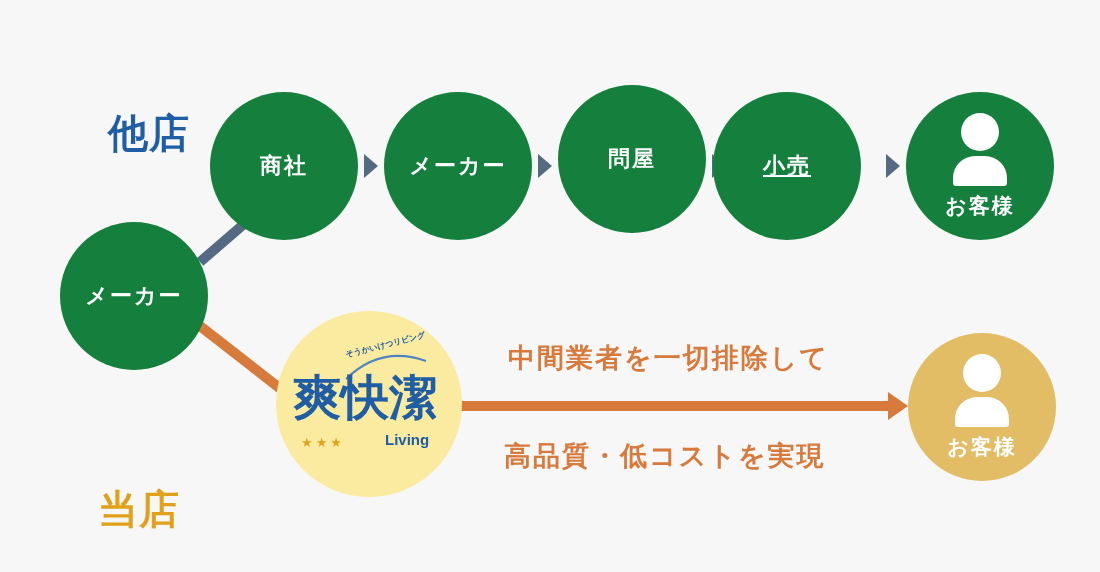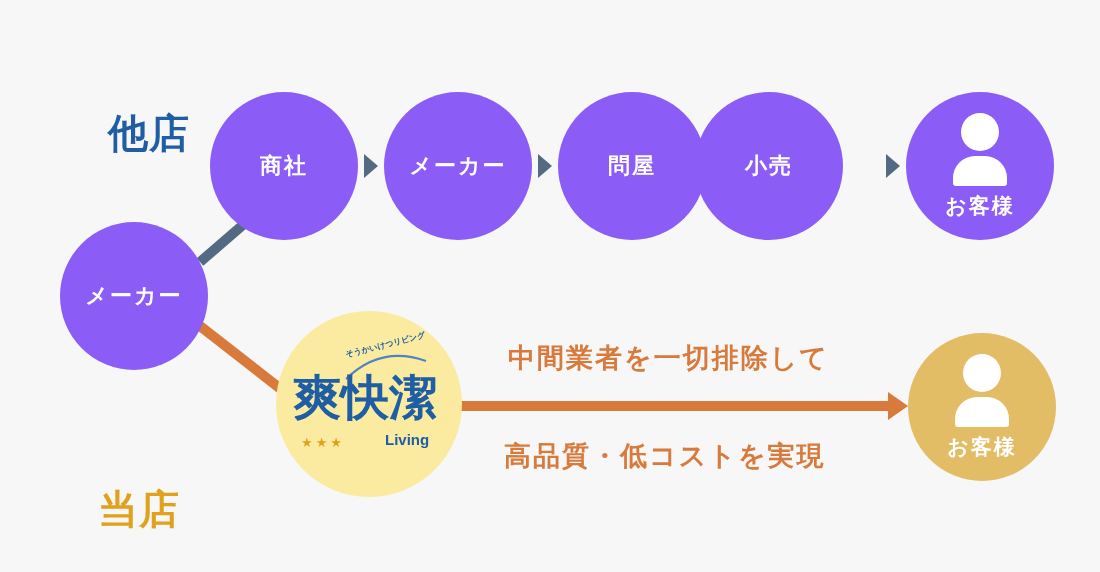--- a/index.html
+++ b/index.html
@@ -6,21 +6,21 @@
   body {
     width:1100px; height:572px; background:#f7f7f7; position:relative; overflow:hidden;
     font-family:"DejaVu Sans", "Liberation Sans", sans-serif;
   }
   .abs { position:absolute; }
   .heading { font-weight:bold; font-size:40px; letter-spacing:1px; }
   .circle {
     position:absolute; border-radius:50%; display:flex; flex-direction:column;
     align-items:center; justify-content:center; color:#fff; font-weight:bold;
   }
-  .blue { background:#8b5cf6; }
+  .blue { background:#15803d; }
   .c-label { font-size:22px; letter-spacing:2px; }
   .arrow-tri {
     position:absolute; width:0; height:0;
     border-top:12px solid transparent; border-bottom:12px solid transparent;
     border-left:14px solid #546a82;
   }
   .person { display:flex; flex-direction:column; align-items:center; margin-bottom:6px; }
   .person .head { width:38px; height:38px; border-radius:50%; background:#fff; }
   .person .body { width:54px; height:30px; background:#fff; border-radius:22px 22px 3px 3px; margin-top:5px; }
   .orange-text { color:#d77a3c; font-weight:bold; font-size:27px; letter-spacing:2px; }
@@ -46,26 +46,26 @@
 <div class="circle blue" style="left:210px;top:92px;width:148px;height:148px;">
   <span class="c-label">商社</span>
 </div>
 <div class="arrow-tri" style="left:364px;top:154px;"></div>
 
 <div class="circle blue" style="left:384px;top:92px;width:148px;height:148px;">
   <span class="c-label">メーカー</span>
 </div>
 <div class="arrow-tri" style="left:538px;top:154px;"></div>
 
-<div class="circle blue" style="left:558px;top:92px;width:148px;height:148px;">
+<div class="circle blue" style="left:558px;top:85px;width:148px;height:148px;">
   <span class="c-label">問屋</span>
 </div>
 <div class="arrow-tri" style="left:712px;top:154px;"></div>
 
-<div class="circle blue" style="left:695px;top:92px;width:148px;height:148px;">
+<div class="circle blue" style="left:713px;top:92px;width:148px;height:148px;text-decoration:underline;">
   <span class="c-label">小売</span>
 </div>
 <div class="arrow-tri" style="left:886px;top:154px;"></div>
 
 <div class="circle blue" style="left:906px;top:92px;width:148px;height:148px;">
   <div class="person">
     <div class="head"></div>
       <div class="body"></div>
   </div>
   <span class="c-label" style="font-size:21px;">お客様</span>

